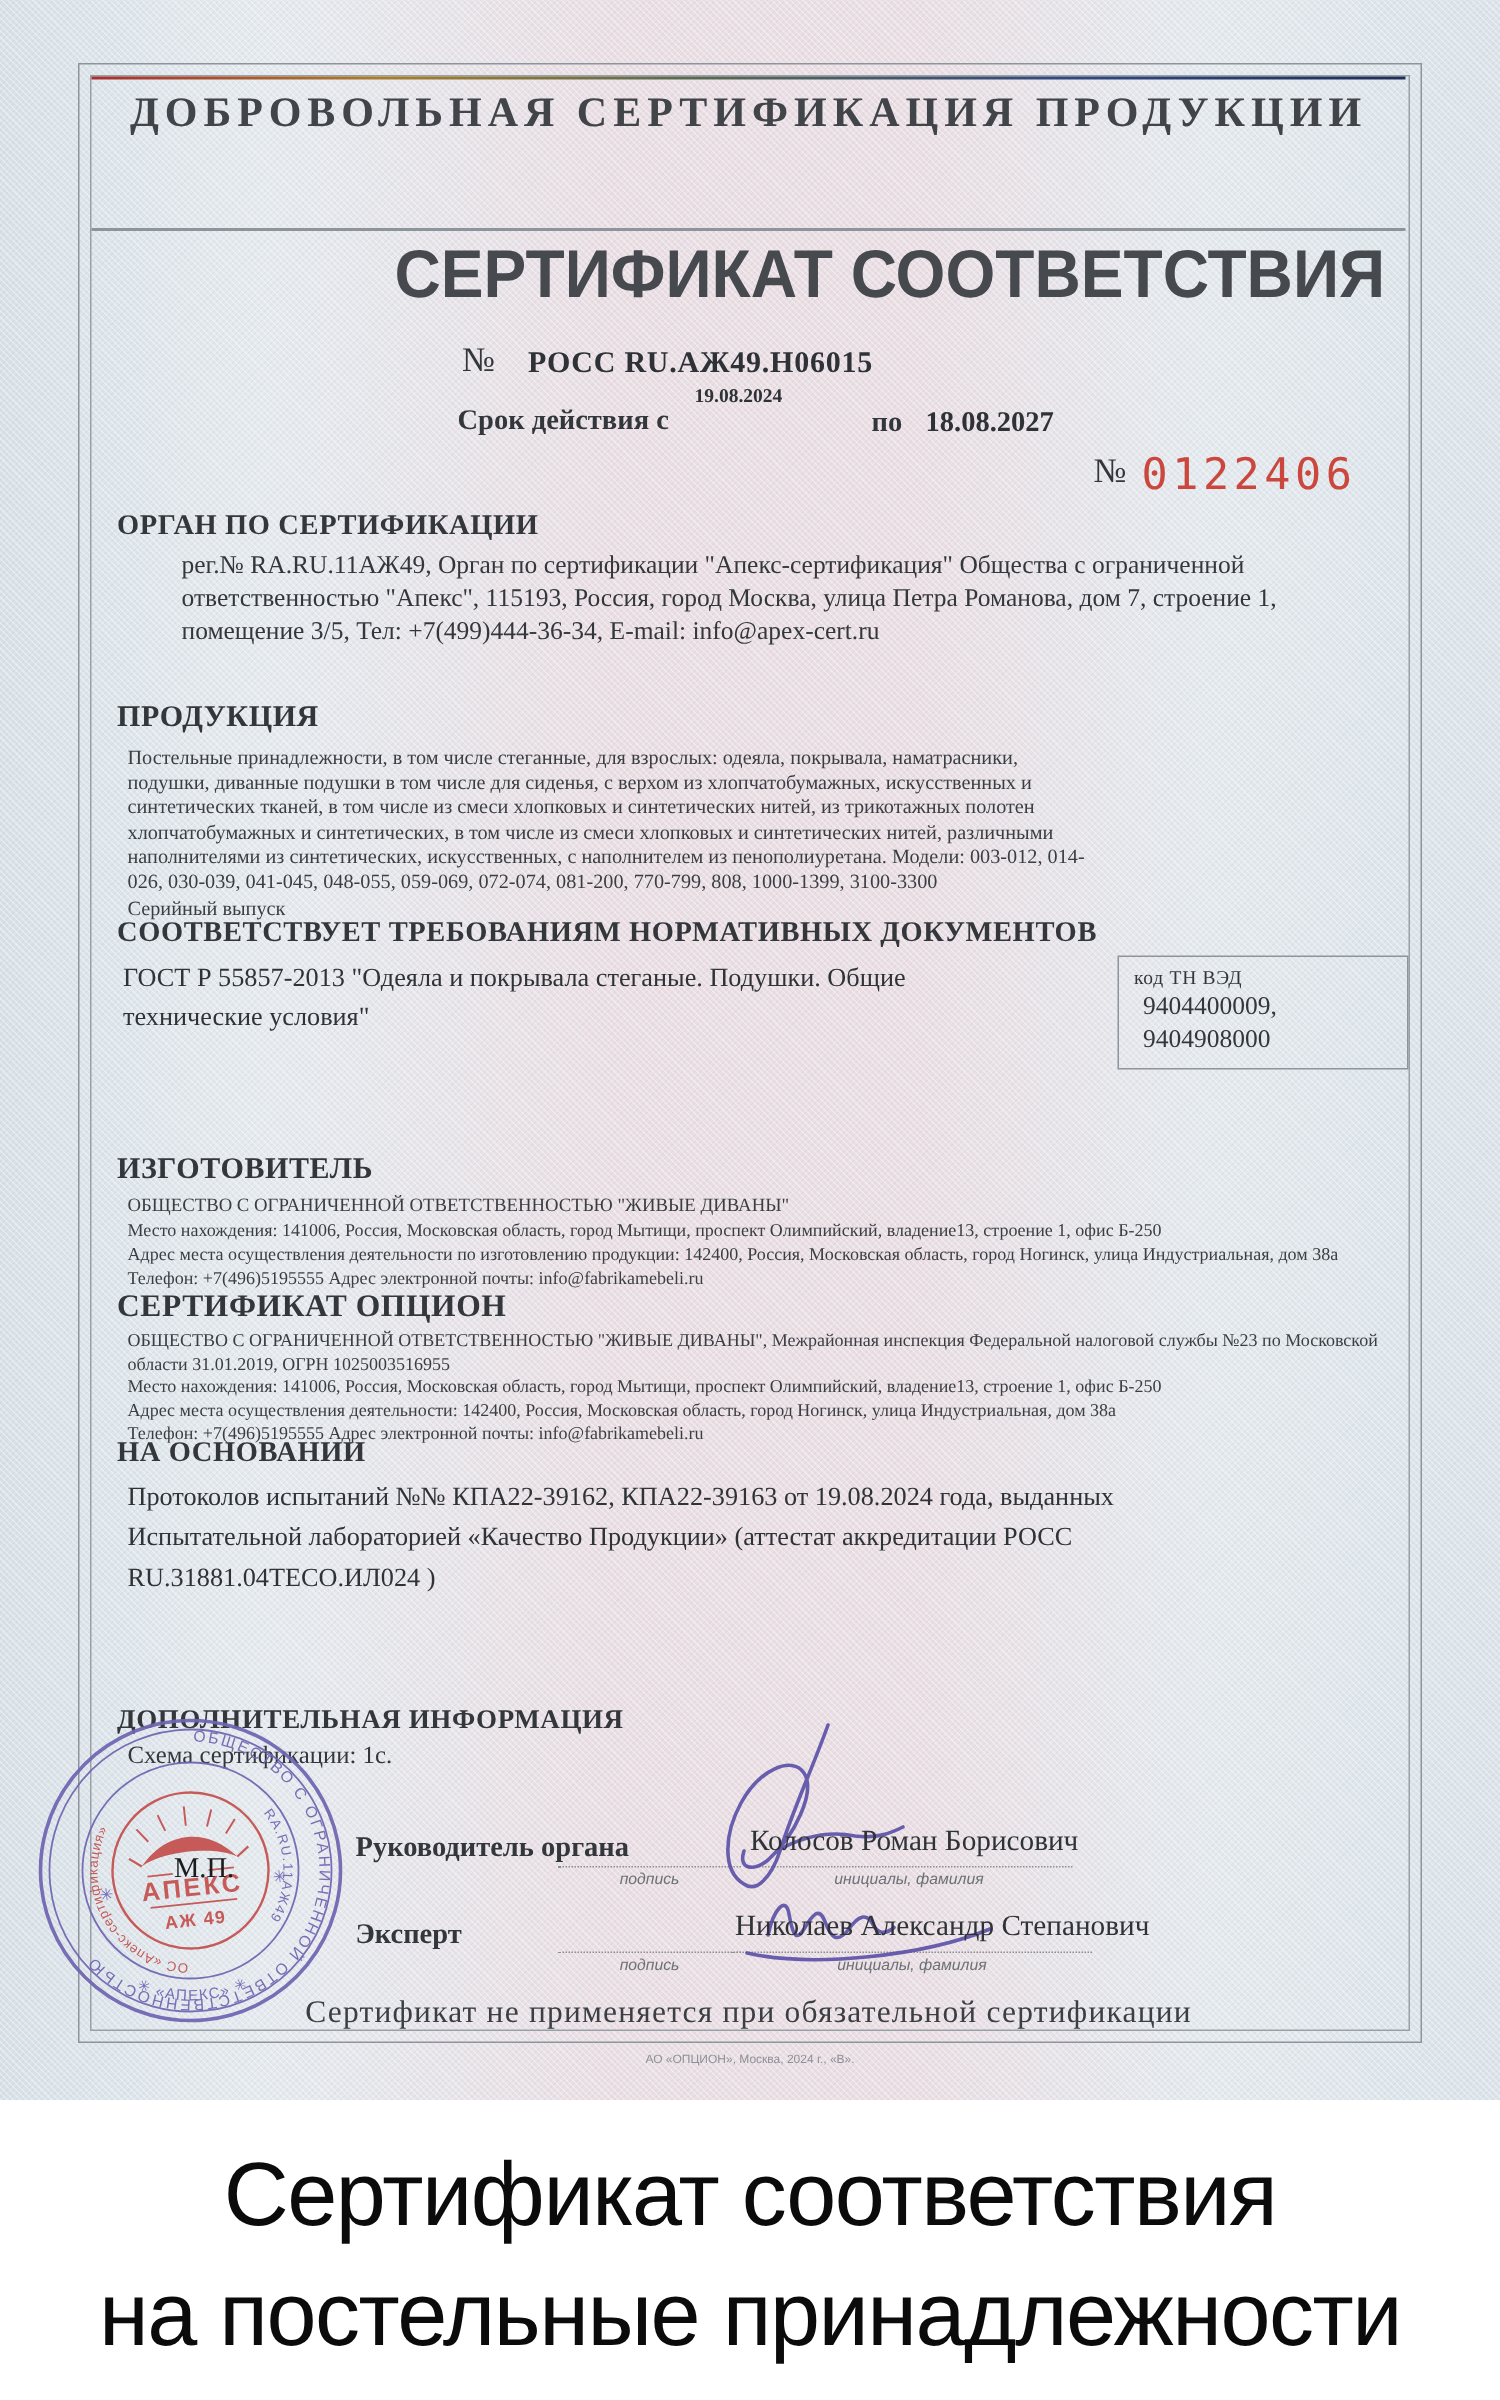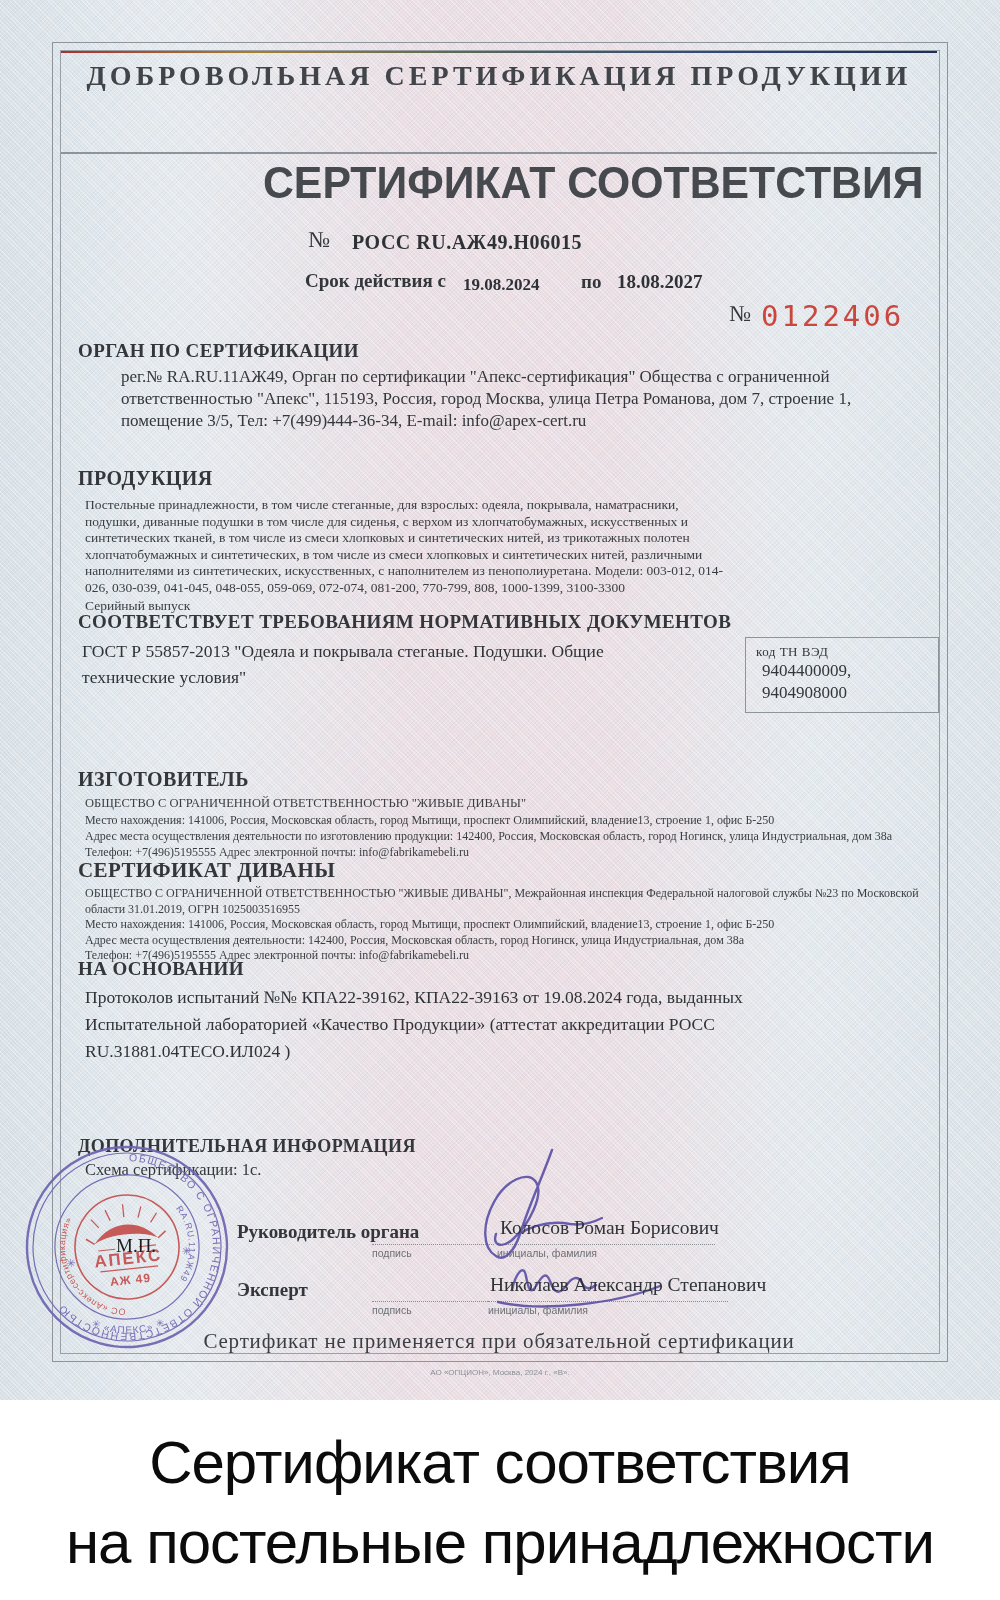--- a/index.html
+++ b/index.html
@@ -19,21 +19,21 @@
   .rainbow{left:61px;top:51px;width:876px;height:2px;
     background:linear-gradient(90deg,#a83030,#a87e2e 22%,#5a6a52 45%,#31477e 75%,#202f57);}
   .banner{left:60px;top:60px;width:878px;text-align:center;font-weight:bold;font-size:28px;
     letter-spacing:4px;color:#41454a;}
   .hdivider{left:61px;top:152px;width:876px;height:1.5px;background:#8d949c;}
   .cert-title{left:263px;top:157px;font-family:"Liberation Sans",sans-serif;font-weight:bold;
     font-size:45px;color:#46494d;letter-spacing:0px;transform:scaleX(0.95);transform-origin:left top;white-space:nowrap;}
   .regnum-sign{left:308px;top:227px;font-size:23px;color:#33373b;}
   .regnum-val{left:352px;top:231px;font-size:20px;font-weight:bold;letter-spacing:0.5px;color:#2e3236;}
   .validity-label{left:305px;top:270px;font-size:19px;font-weight:bold;color:#33373b;}
-  .validity-from{left:463px;top:275px;font-size:17px;font-weight:bold;color:#2e3236;}
+  .validity-from{left:463px;top:256px;font-size:13px;font-weight:bold;color:#2e3236;}
   .validity-po{left:581px;top:271px;font-size:19px;font-weight:bold;color:#33373b;}
   .validity-to{left:617px;top:271px;font-size:19px;font-weight:bold;color:#2e3236;}
   .blank-sign{left:729px;top:301px;font-size:23px;color:#33373b;}
   .blank-num{left:761px;top:299px;font-family:"DejaVu Sans Mono",monospace;font-size:29px;
     letter-spacing:3px;color:#cb463c;}
   .sec-head{font-weight:bold;color:#33373b;letter-spacing:0.4px;}
   .h-authority{left:78px;top:340px;font-size:19px;}
   .b-authority{left:85px;top:366px;width:815px;font-size:17px;line-height:22px;color:#33373b;margin-left:36px;}
   .h-product{left:78px;top:467px;font-size:20px;}
   .b-product{left:85px;top:497px;width:650px;font-size:13.5px;line-height:16.5px;color:#3a3e42;}
@@ -57,21 +57,21 @@
   .h-add{left:78px;top:1136px;font-size:18px;}
   .b-add{left:85px;top:1160px;font-size:16.5px;color:#33373b;}
   .mp{left:116px;top:1235px;font-size:19px;color:#1c1c1c;z-index:5;}
   .role1{left:237px;top:1221px;font-size:19px;font-weight:bold;color:#33373b;z-index:4;text-align:right;}
   .role2{left:237px;top:1279px;font-size:19px;font-weight:bold;color:#33373b;z-index:4;}
   .sigline{border-bottom:1.2px dotted #8b8f94;z-index:2;}
   .sl1{left:372px;top:1222px;width:122px;height:22px;}
   .sl2{left:372px;top:1279px;width:122px;height:22px;}
   .nameline1{left:497px;top:1222px;width:218px;height:22px;}
   .nameline2{left:488px;top:1279px;width:240px;height:22px;}
-  .cap{font-family:"Liberation Sans",sans-serif;font-size:10.5px;color:#6d7176;z-index:2;}
+  .cap{font-family:"Liberation Sans",sans-serif;font-size:10.5px;color:#6d7176;text-align:center;z-index:2;font-style:italic;}
   .cap-s1{left:372px;top:1247px;width:122px;}
   .cap-s2{left:372px;top:1304px;width:122px;}
   .cap-n1{left:497px;top:1247px;width:218px;}
   .cap-n2{left:488px;top:1304px;width:240px;}
   .name1{left:500px;top:1217px;font-size:19.5px;color:#2f3337;white-space:nowrap;z-index:3;}
   .name2{left:490px;top:1274px;font-size:19.5px;color:#2f3337;white-space:nowrap;z-index:3;}
   .bottom-note{left:60px;top:1329px;width:878px;text-align:center;font-size:21px;
     letter-spacing:0.8px;color:#3b3f43;z-index:2;}
   .print-info{left:0;top:1368px;width:1000px;text-align:center;
     font-family:"Liberation Sans",sans-serif;font-size:8px;color:#8c9095;}
@@ -128,21 +128,21 @@
     </div>
 
     <div class="abs sec-head h-manu">ИЗГОТОВИТЕЛЬ</div>
     <div class="abs b-manu">
       <div class="l0">ОБЩЕСТВО С ОГРАНИЧЕННОЙ ОТВЕТСТВЕННОСТЬЮ "ЖИВЫЕ ДИВАНЫ"</div>
       <div class="l">Место нахождения: 141006, Россия, Московская область, город Мытищи, проспект Олимпийский, владение13, строение 1, офис Б-250</div>
       <div class="l">Адрес места осуществления деятельности по изготовлению продукции: 142400, Россия, Московская область, город Ногинск, улица Индустриальная, дом 38а</div>
       <div class="l">Телефон: +7(496)5195555 Адрес электронной почты: info@fabrikamebeli.ru</div>
     </div>
 
-    <div class="abs sec-head h-issued">СЕРТИФИКАТ ДИВАНЫ</div>
+    <div class="abs sec-head h-issued">СЕРТИФИКАТ ОПЦИОН</div>
     <div class="abs b-issued">
       <div class="l">ОБЩЕСТВО С ОГРАНИЧЕННОЙ ОТВЕТСТВЕННОСТЬЮ "ЖИВЫЕ ДИВАНЫ", Межрайонная инспекция Федеральной налоговой службы №23 по Московской области 31.01.2019, ОГРН 1025003516955</div>
       <div class="l">Место нахождения: 141006, Россия, Московская область, город Мытищи, проспект Олимпийский, владение13, строение 1, офис Б-250</div>
       <div class="l">Адрес места осуществления деятельности: 142400, Россия, Московская область, город Ногинск, улица Индустриальная, дом 38а</div>
       <div class="l">Телефон: +7(496)5195555 Адрес электронной почты: info@fabrikamebeli.ru</div>
     </div>
 
     <div class="abs sec-head h-basis">НА ОСНОВАНИИ</div>
     <div class="abs b-basis">Протоколов испытаний №№ КПА22-39162, КПА22-39163 от 19.08.2024 года, выданных Испытательной лабораторией «Качество Продукции» (аттестат аккредитации РОСС RU.31881.04ТЕСО.ИЛ024 )</div>
 

